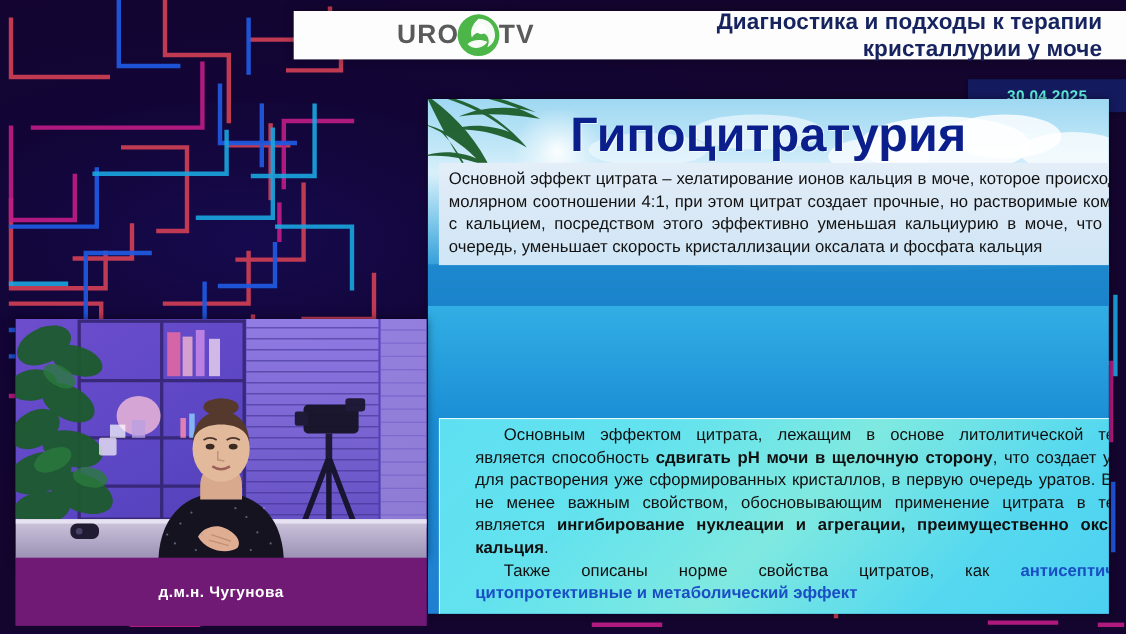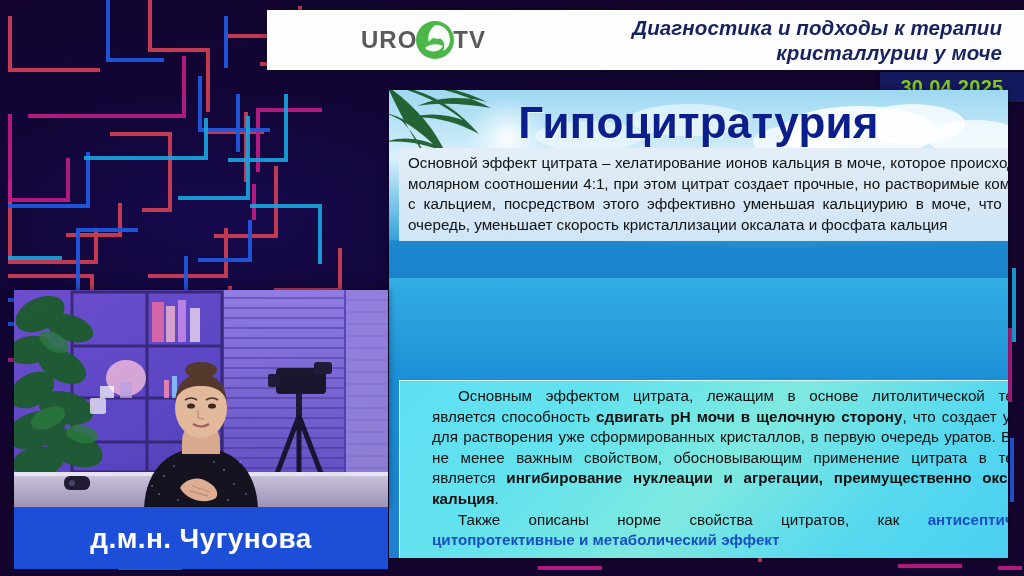--- a/index.html
+++ b/index.html
@@ -14,50 +14,49 @@
   .maze-bg{
     position:absolute;inset:0;
     background:
       radial-gradient(ellipse 60% 50% at 22% 38%, #160a4e 0%, #120536 45%, #14052e 100%),
       linear-gradient(160deg,#1c0544 0%,#130535 50%,#1a0637 100%);
   }
   .maze-svg{position:absolute;inset:0;width:1024px;height:576px;}
 
   
   .header-bar{
-    position:absolute;left:267px;top:10px;width:757px;height:60px;
+    position:absolute;left:267px;top:10px;width:757px;height:44px;
     background:#fdfdfd;
     display:flex;align-items:center;
     box-shadow:0 0 10px rgba(0,0,0,.35);
   }
   .logo-wrap{
     display:flex;align-items:center;gap:0px;
     margin-left:94px;
   }
   .logo-text{
     font-size:24px;font-weight:700;color:#5a5a5a;letter-spacing:1px;
     font-family:"Liberation Sans",sans-serif;
   }
   .logo-mark{
     width:44px;height:44px;margin:0 -4px;position:relative;
   }
   .header-title{
     flex:1;text-align:right;padding-right:22px;
     color:#17235e;font-weight:700;font-size:20.5px;line-height:25px;
     letter-spacing:.1px;
-    font-style:italic;
   }
   .header-title .l2{display:block;}
 
   
   .date-badge{
     position:absolute;right:0px;top:72px;width:144px;height:30px;
     background:#141a5e;
     display:flex;align-items:center;justify-content:center;
-    color:#84cc16;font-weight:700;font-size:20px;letter-spacing:.3px;
+    color:#5eead4;font-weight:700;font-size:14px;letter-spacing:.3px;
     box-shadow:0 1px 4px rgba(0,0,0,.4);
   }
 
   
   .slide{
     position:absolute;left:389px;top:90px;width:619px;height:468px;
     background:linear-gradient(180deg,#8fe3f5 0%,#6ed3ef 14%,#39b7e8 34%,#1b8fd6 62%,#1f7fd0 100%);
     overflow:hidden;
     box-shadow:0 0 6px rgba(0,0,0,.45);
   }
@@ -111,23 +110,23 @@
     position:absolute;left:14px;top:290px;width:374px;height:218px;
     overflow:hidden;
     background:#2b1a56;
     box-shadow:0 0 8px rgba(0,0,0,.5);
   }
   .cam-scene{position:absolute;inset:0;}
   .cam-svg{position:absolute;inset:0;}
 
   .name-plate{
     position:absolute;left:14px;top:507px;width:374px;height:62px;
-    background:#1d4ed8;
+    background:#701a75;
     display:flex;flex-direction:column;align-items:center;justify-content:center;
-    color:#ffffff;font-weight:700;font-size:28px;line-height:27px;
+    color:#ffffff;font-weight:700;font-size:14px;line-height:27px;
     letter-spacing:.4px;
   }
   .name-plate span{display:block;}
 </style>
 </head>
 <body>
 
 <div id="stage">
 
   <div class="maze-bg">

